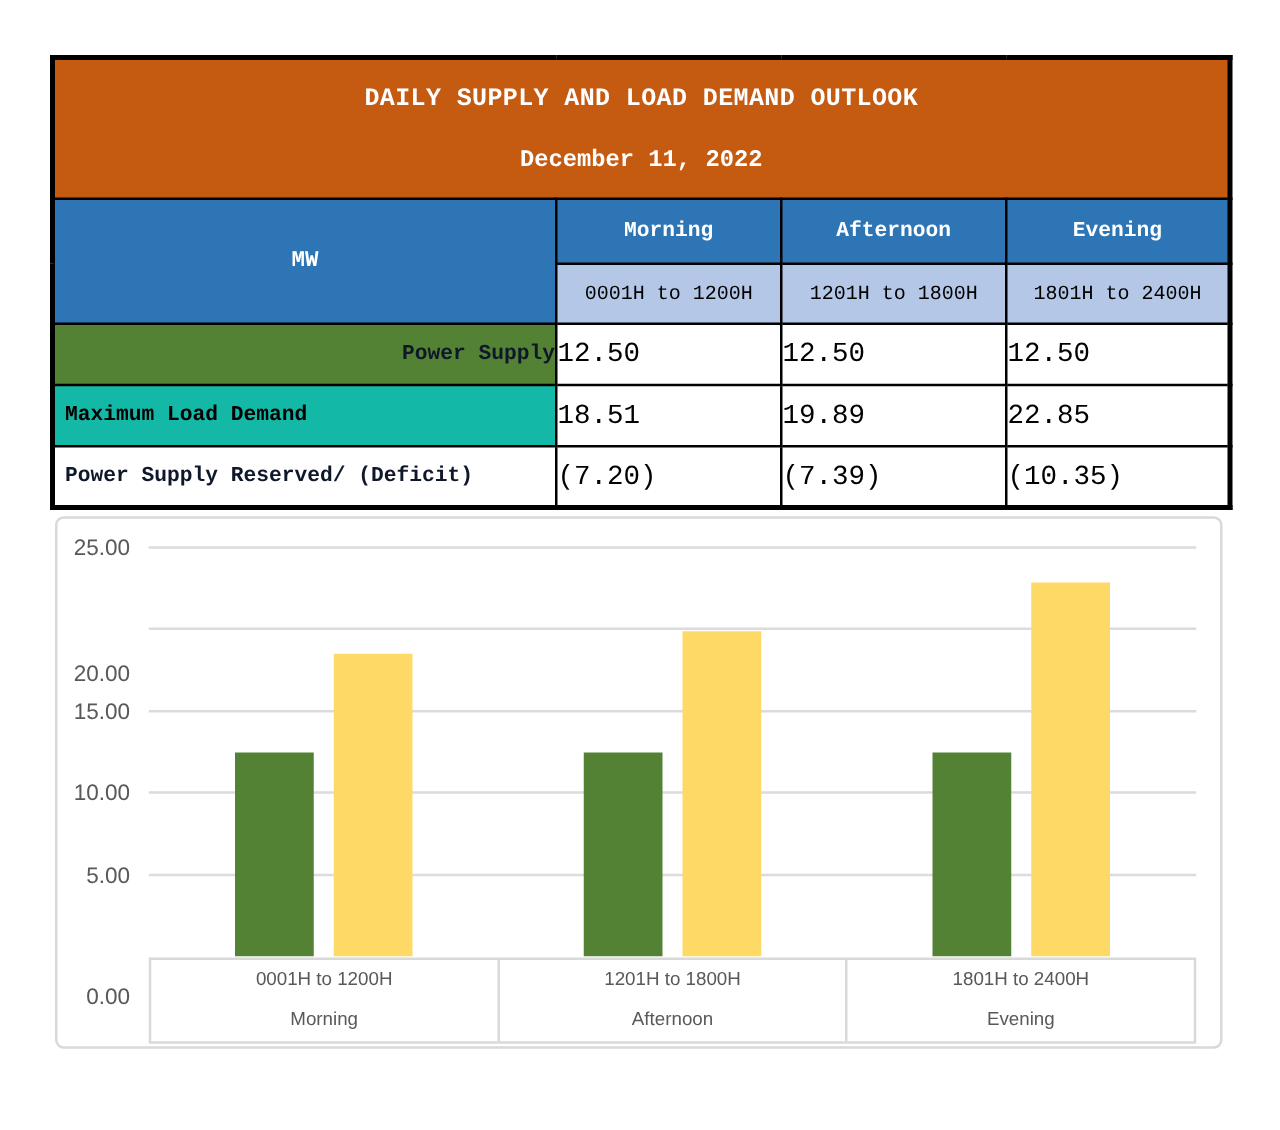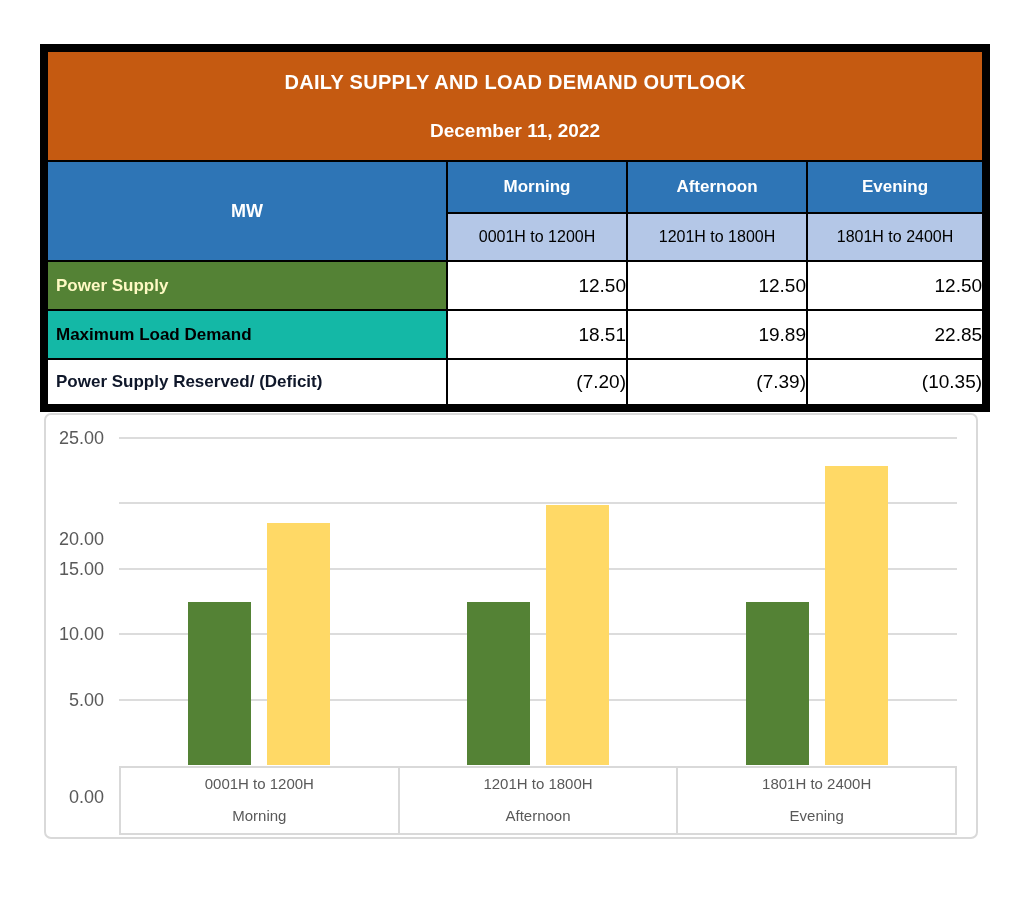--- a/index.html
+++ b/index.html
@@ -5,21 +5,21 @@
   * { margin:0; padding:0; box-sizing:border-box; }
   html,body { width:1024px; height:904px; background:#ffffff; overflow:hidden;
               font-family:"Liberation Sans", sans-serif; }
 
   
   .outlook-table {
     position:absolute; left:40px; top:44px; width:942px;
     border-collapse:collapse; table-layout:fixed;
   }
   .outlook-table td, .outlook-table th { border:2px solid #000; }
-  .outlook-table { border:8px solid #000000; }
+  .outlook-table { border:4px solid #000000;font-family:Liberation Mono, monospace; }
 
   .hdr-orange {
     background:#C55A11; color:#fff; height:113px;
     font-weight:bold; text-align:center; vertical-align:middle;
   }
   .hdr-orange .t-title { font-size:20px; letter-spacing:.3px; }
   .hdr-orange .t-date  { font-size:19px; margin-top:26px; }
 
   .hdr-blue {
     background:#2E75B6; color:#fff; font-weight:bold;
@@ -28,26 +28,26 @@
   .cell-mw { font-size:18px; }
   .cell-period { font-size:17px; height:52px; }
   .cell-hours {
     background:#B4C7E7; color:#000; font-weight:normal; font-size:16px;
     text-align:center; vertical-align:middle; height:48px;
   }
   .row-label {
     font-size:17px; font-weight:bold; text-align:left;
     padding-left:8px; vertical-align:middle; height:49px;
   }
-  .row-green  { background:#548235; color:#fef9c3; }
+  .row-green  { background:#548235; color:#0f172a;text-align:right; }
   .row-yellow { background:#14b8a6; color:#000; }
   .row-white  { background:#fff;    color:#0f172a; }
   .val-cell {
-    background:#fff; color:#000; font-size:19px; font-weight:normal;
-    text-align:right; vertical-align:middle;
+    background:#fff; color:#000; font-size:22px; font-weight:normal;
+    text-align:left; vertical-align:middle;
   }
 
   
   .chart-card {
     position:absolute; left:44px; top:413px; width:934px; height:426px;
     border:2px solid #D9D9D9; border-radius:7px; background:#fff;
   }
   .chart-inner { position:relative; width:100%; height:100%; }
   .gridline {
     position:absolute; left:73px; width:838px; height:2px;

